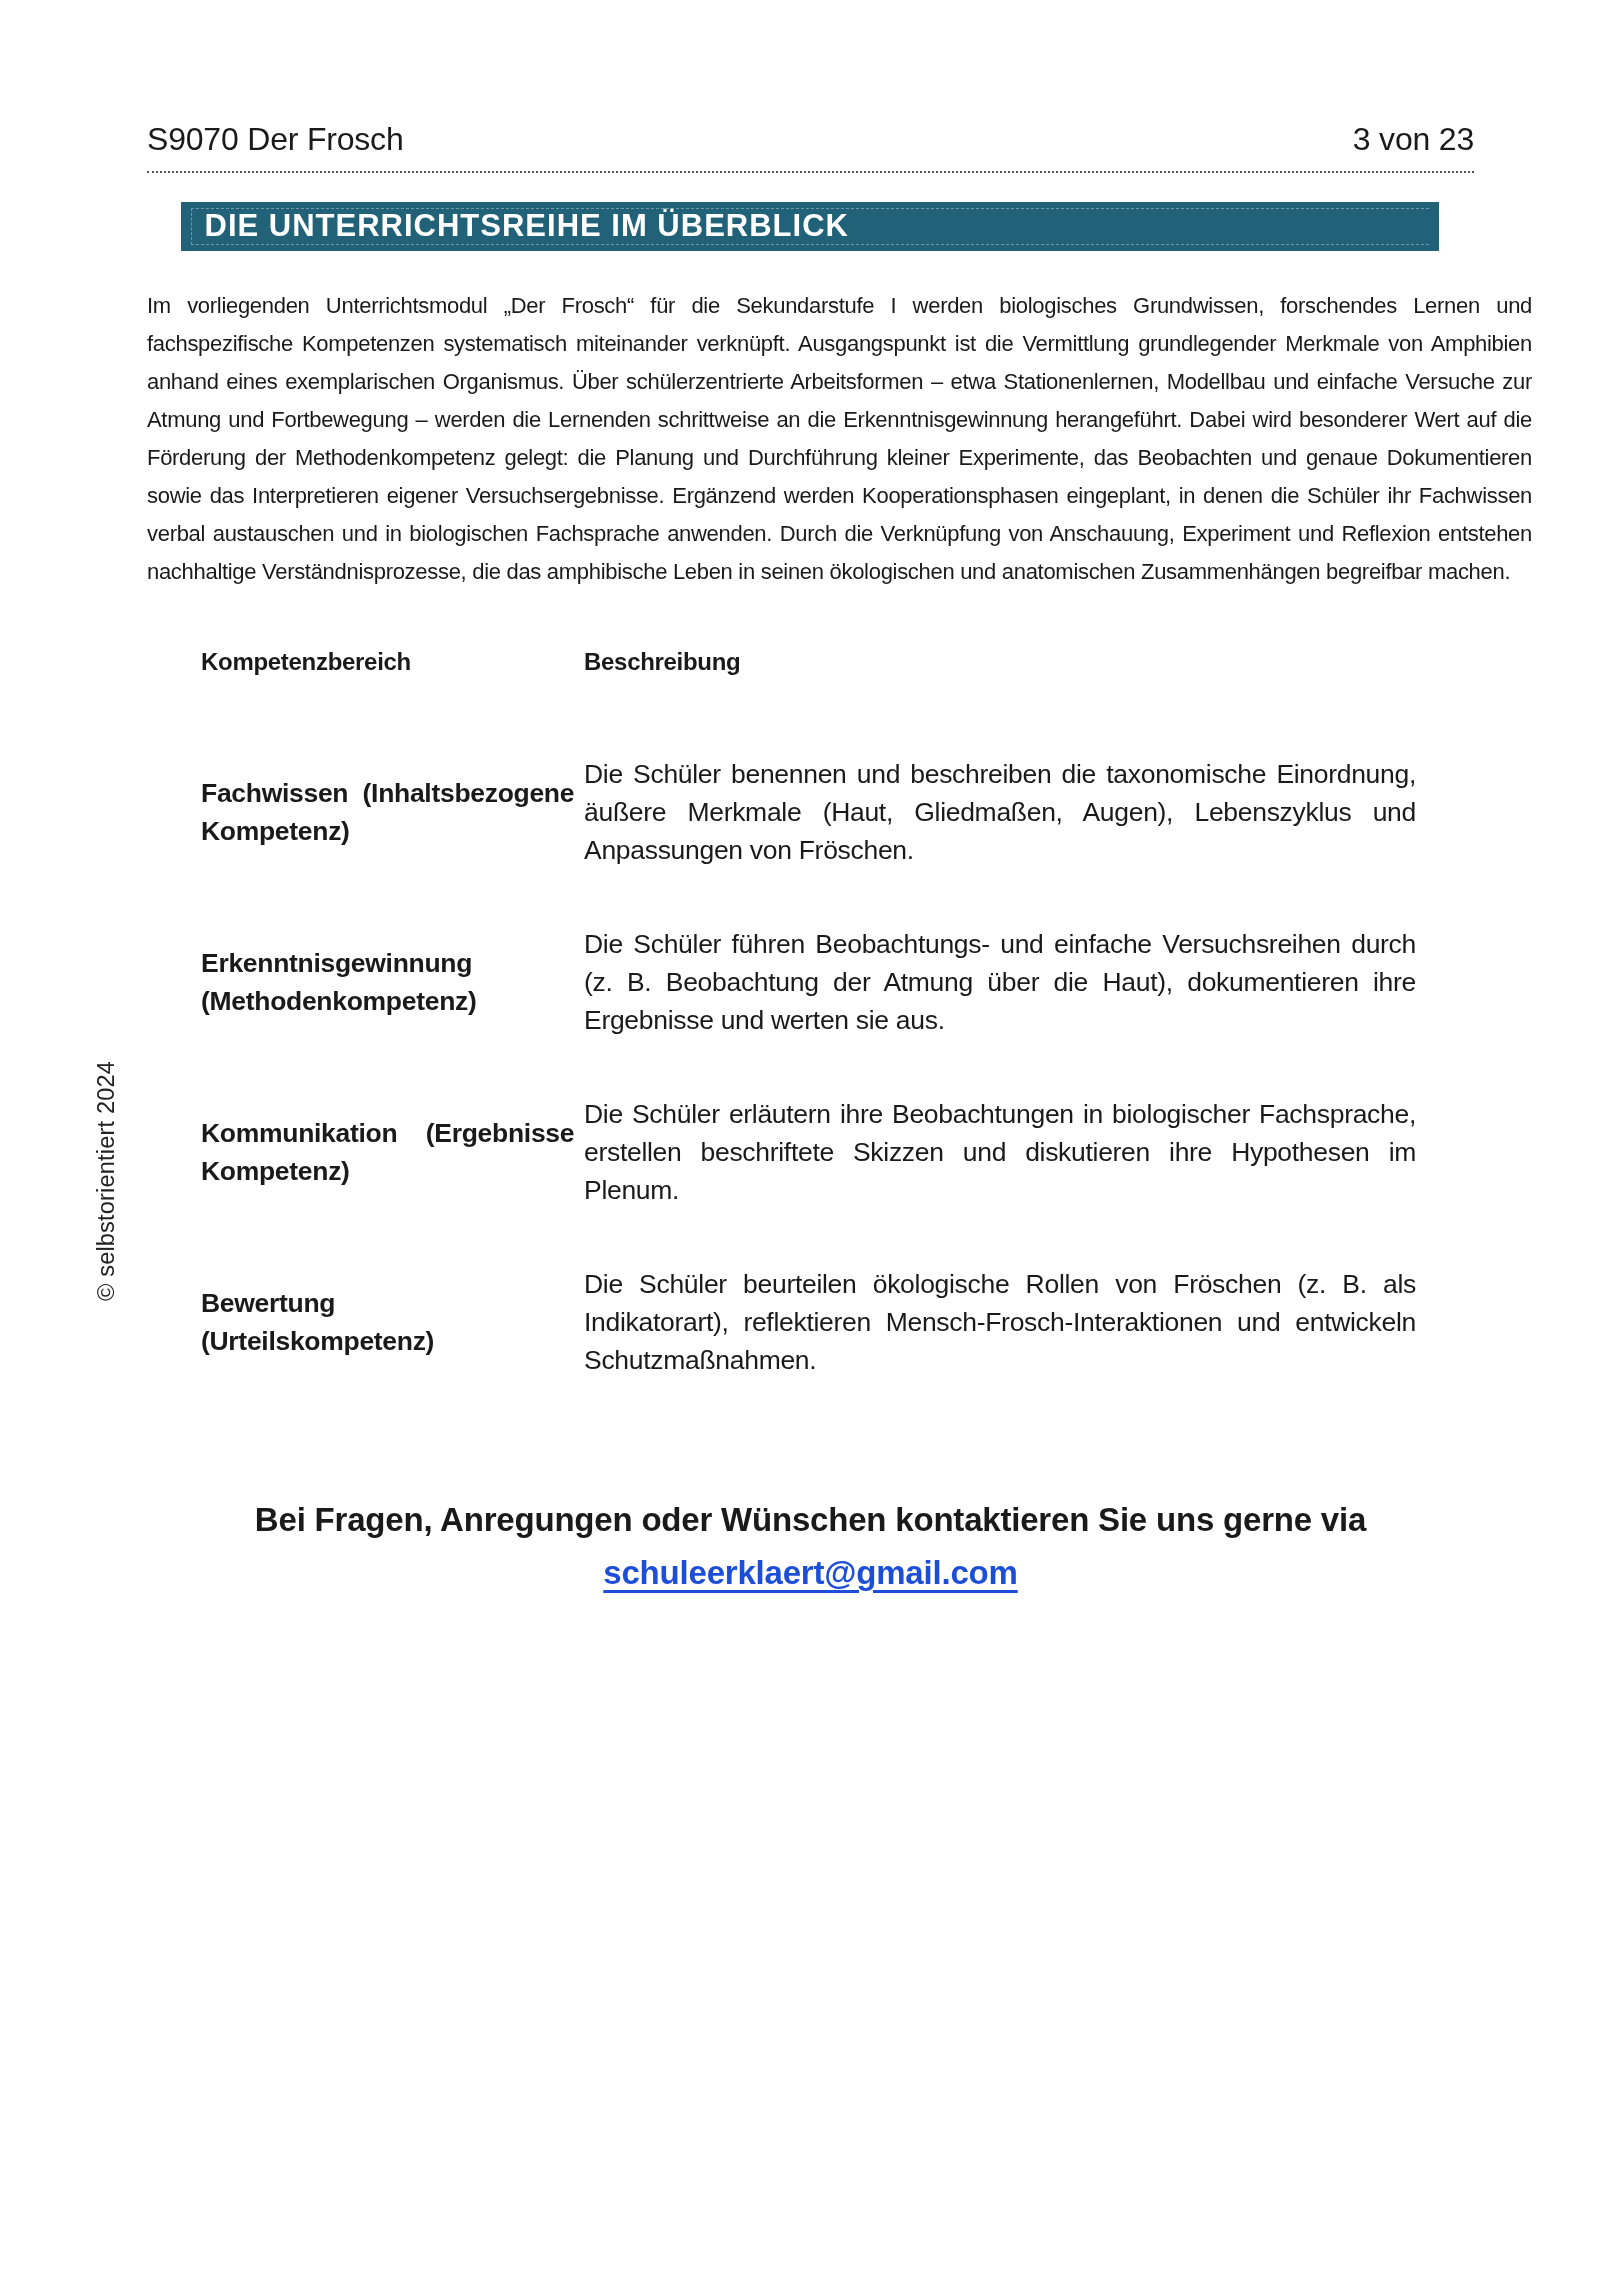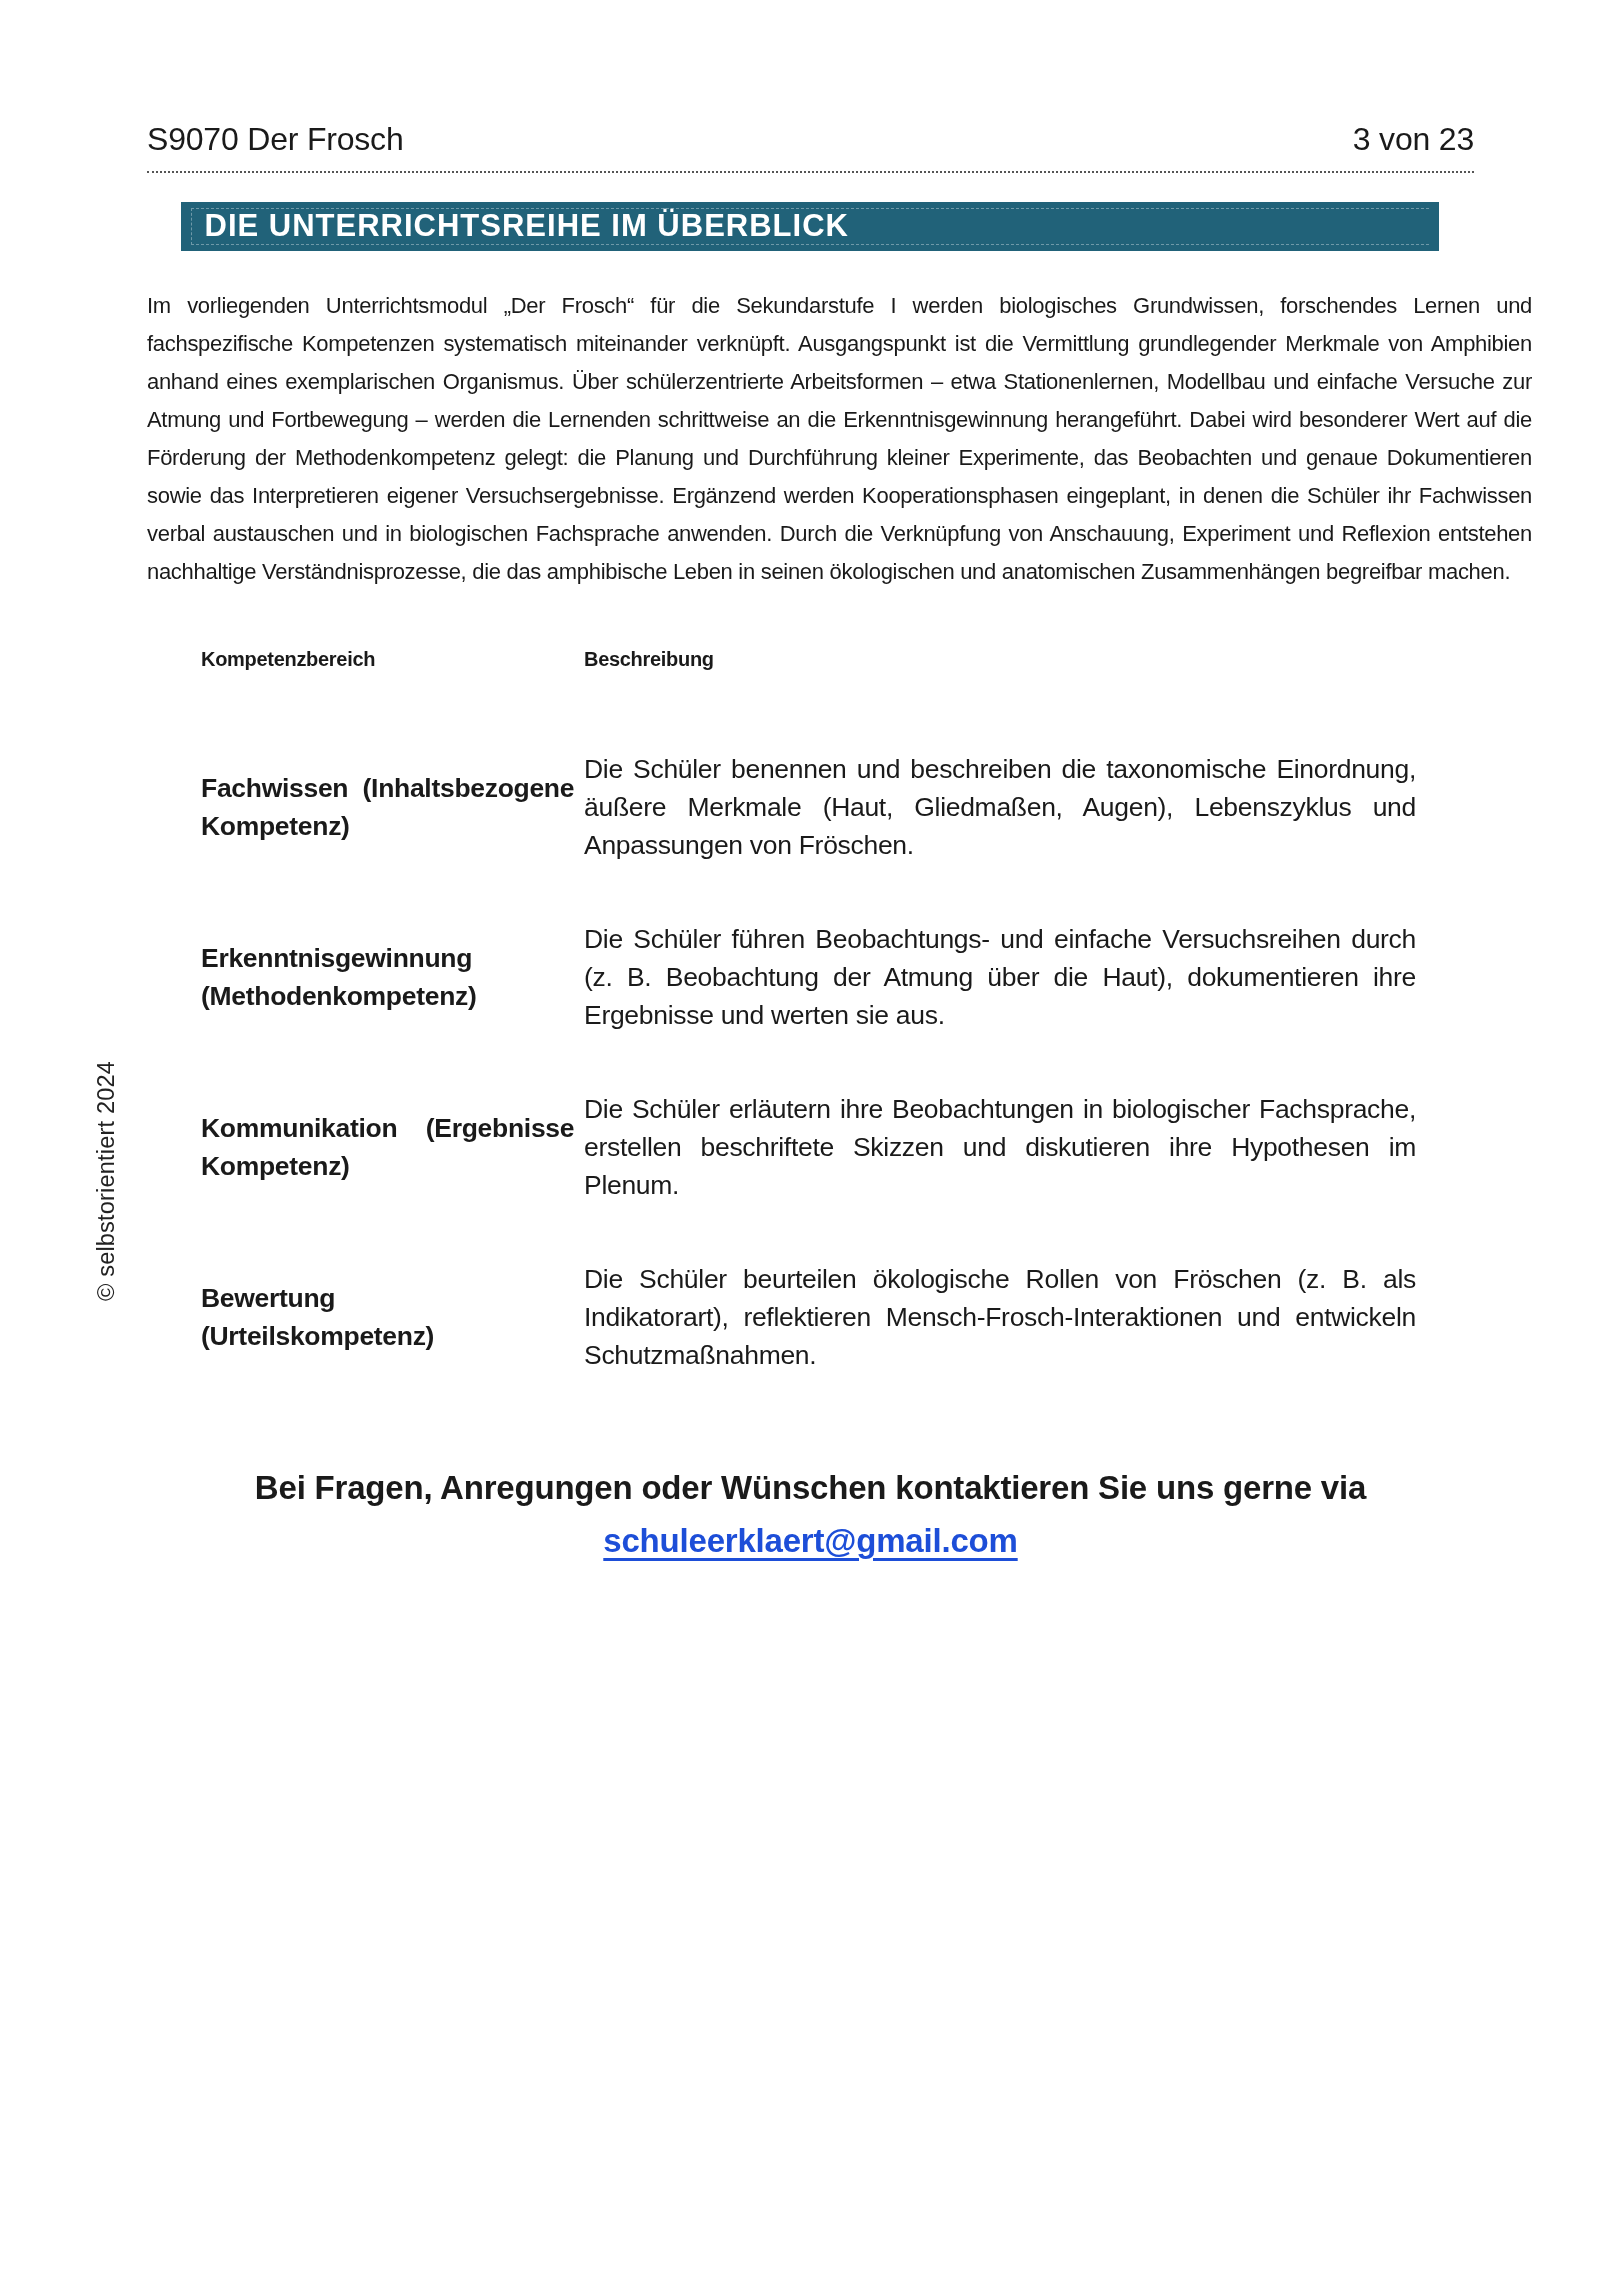--- a/index.html
+++ b/index.html
@@ -75,40 +75,40 @@
   
   .competence-table {
     margin: 57px 0 0 201px;
     width: 1215px;
     border-collapse: collapse;
     font-size: 26.5px;
     letter-spacing: -0.3px;
   }
   .competence-table th {
     text-align: left;
-    font-size: 20px;
+    font-size: 24px;
     font-weight: bold;
     padding: 0 0 51px 0;
     vertical-align: top;
   }
   .competence-table td {
     vertical-align: middle;
     text-align: justify;
     line-height: 38px;
     padding: 28px 0;
   }
   .competence-table td.area {
     font-weight: bold;
     padding-right: 9.8px;
   }
   .competence-table col.c1 { width: 383px; }
   .competence-table col.c2 { width: 832px; }
   
   .contact {
-    margin-top: 67px;
+    margin-top: 94px;
     text-align: center;
   }
   .contact .contact-line {
     margin: 0;
     font-size: 33px;
     font-weight: bold;
     letter-spacing: -0.2px;
   }
   .contact .email {
     display: inline-block;

